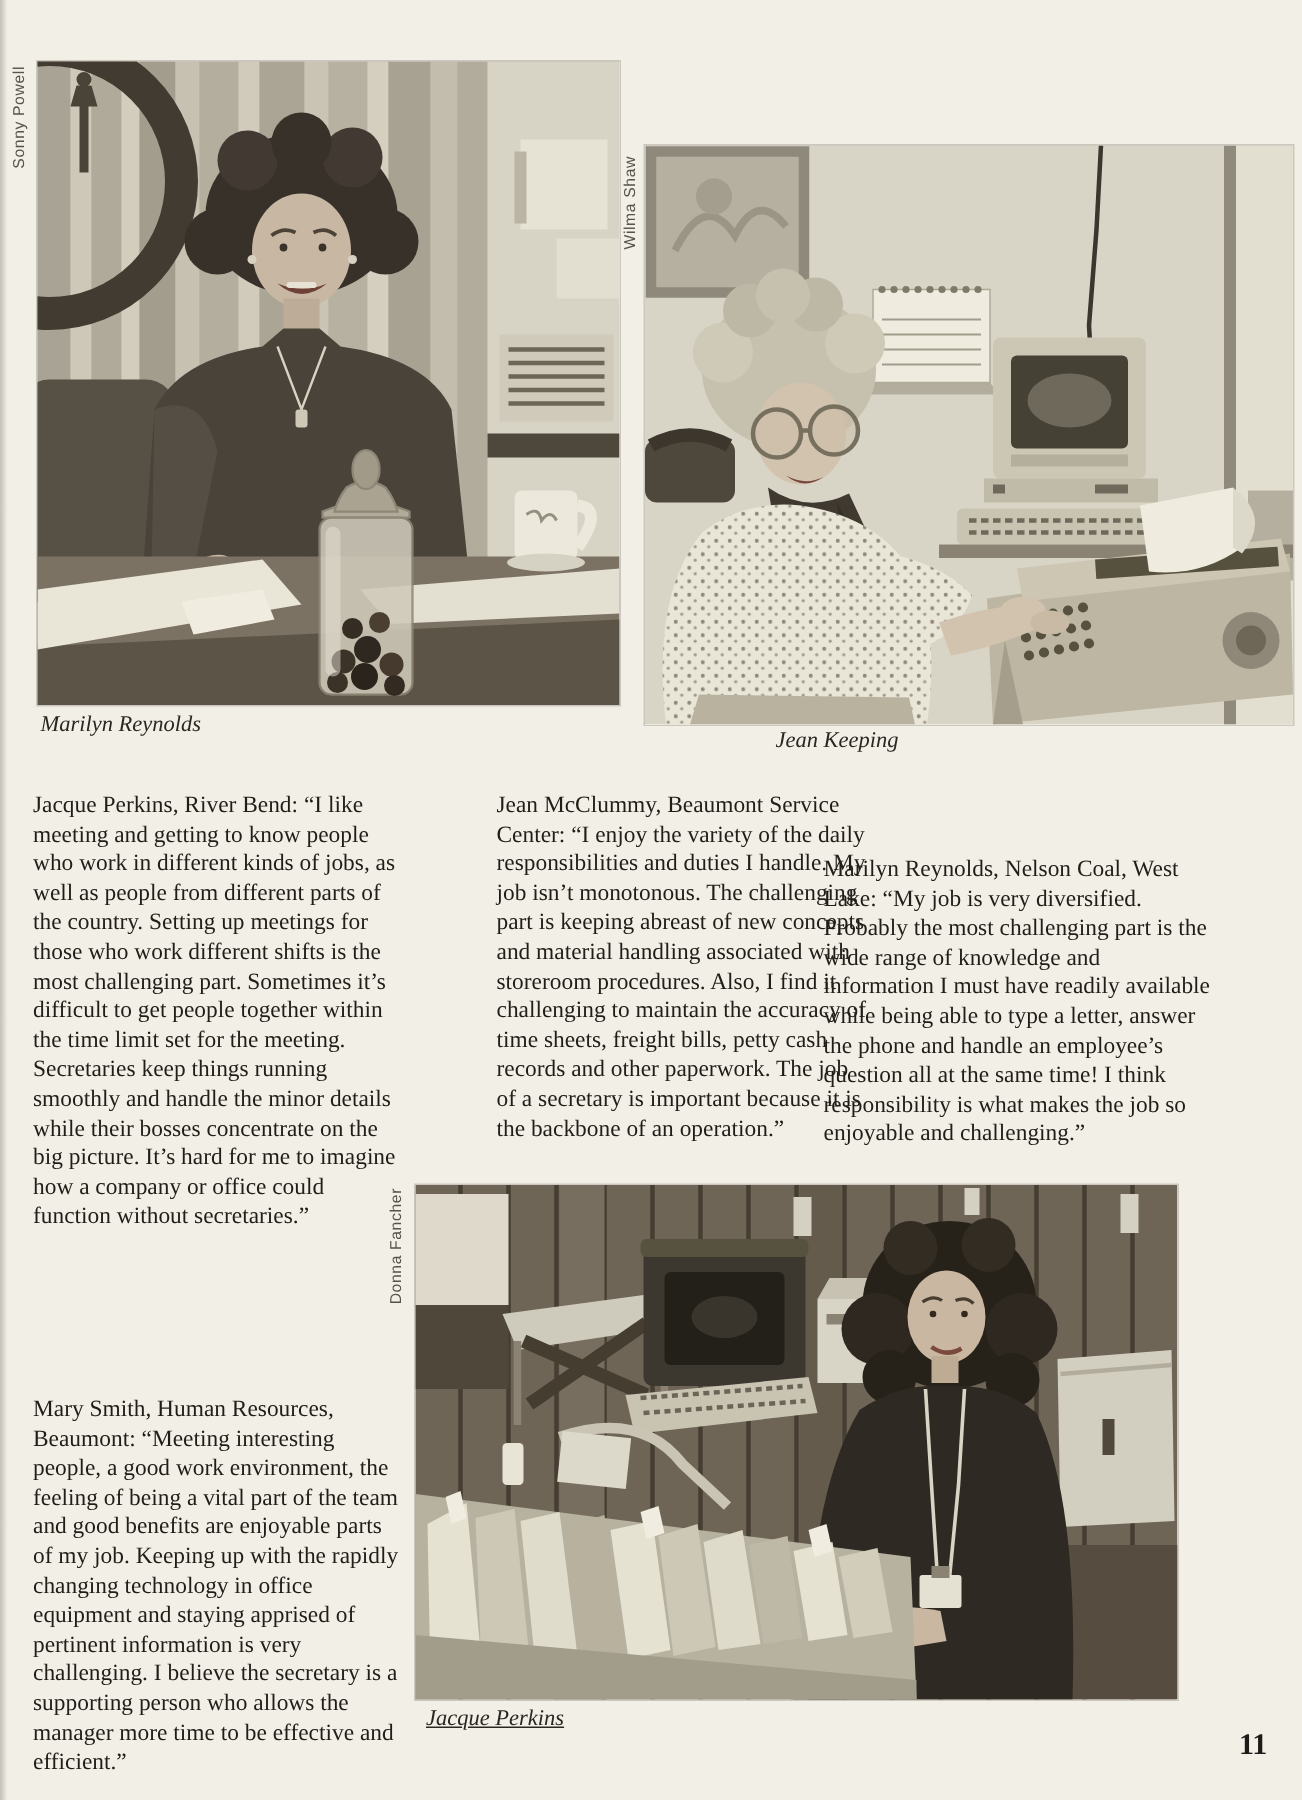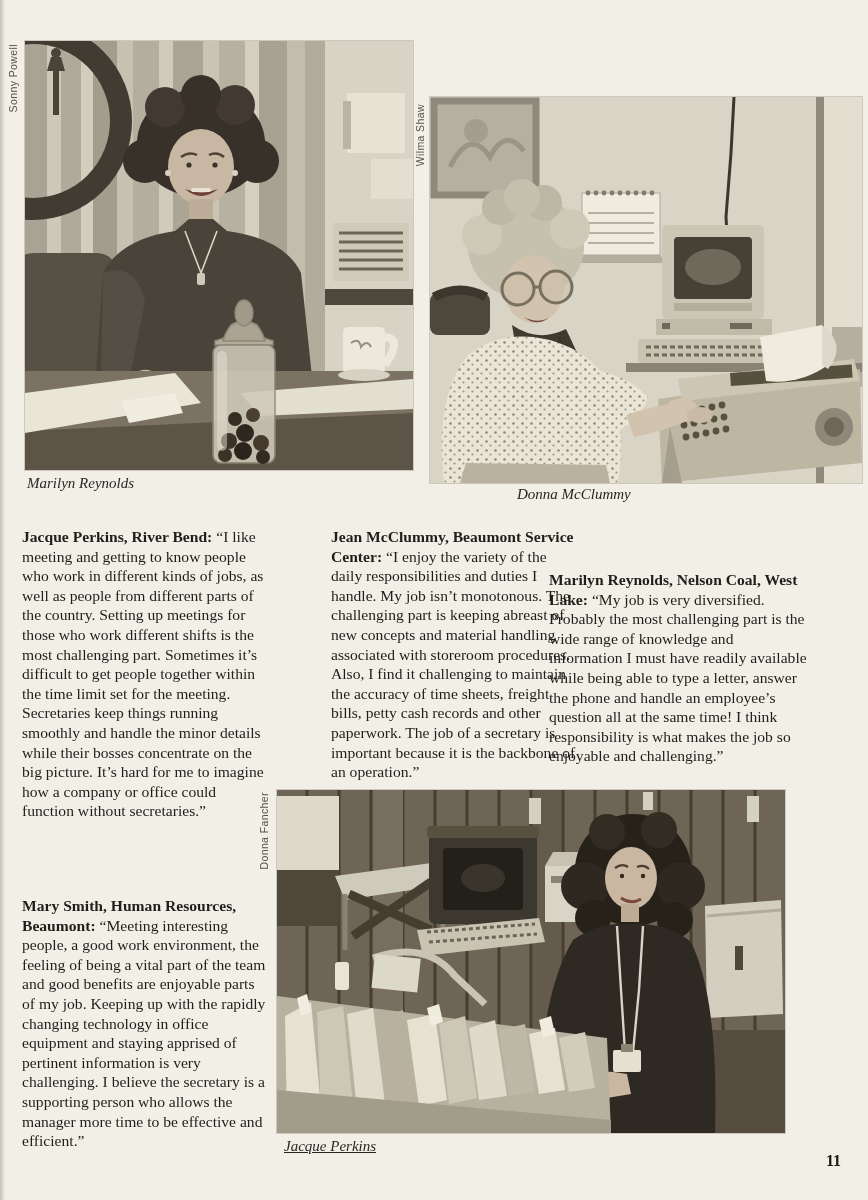--- a/index.html
+++ b/index.html
@@ -28,24 +28,24 @@
   }
   .caption{
     position:absolute;
     font-style:italic;font-size:15px;color:#2a2722;
   }
   .quote{
     position:absolute;
     font-size:15.6px;line-height:19.6px;
     text-align:left;
   }
-  .qname{font-weight:bold;}
+  .qname{font-weight:normal;}
   .page-num{
     position:absolute;left:826px;top:1152px;
-    font-weight:bold;font-size:16px;color:#1d1b17;
+    font-weight:bold;font-size:20px;color:#1d1b17;
   }
 </style>
 </head>
 <body>
 
 <div id="page">
 
   <div class="credit" style="left:7px;top:44px;">Sonny Powell</div>
 
   <div class="photo" style="left:25px;top:41px;width:388px;height:429px;">
@@ -295,38 +295,38 @@
         <path d="M150 270 Q196 276 218 300 Q208 330 178 336 Q152 318 146 292 Z" fill="url(#dots)"></path>
         <g>
           <path d="M196 318 Q224 308 252 306 L266 320 Q236 334 204 340 Z" fill="#d2c3ae"></path>
           <ellipse cx="252" cy="310" rx="15" ry="9" fill="#d2c3ae"></ellipse>
           <ellipse cx="270" cy="318" rx="13" ry="8" fill="#c9baA5"></ellipse>
         </g>
         <polygon points="30,386 180,386 176,368 36,366" fill="#b8b29f"></polygon>
       </g>
     </svg>
   </div>
-  <div class="caption" style="left:517px;top:486px;">Donna McClummy</div>
+  <div class="caption" style="left:517px;top:486px;">Jean Keeping</div>
 
   <div class="quote" style="left:22px;top:527px;width:243px;">
     <span class="qname">Jacque Perkins, River Bend:</span>
     <span class="qtext">“I like meeting and getting to know people who work in different kinds of jobs, as well as people from different parts of the country. Setting up meetings for those who work different shifts is the most challenging part. Sometimes it’s difficult to get people together within the time limit set for the meeting. Secretaries keep things running smoothly and handle the minor details while their bosses concentrate on the big picture. It’s hard for me to imagine how a company or office could function without secretaries.”</span>
   </div>
 
   <div class="quote" style="left:292px;top:527px;width:247px;margin-left:39px;">
     <span class="qname">Jean McClummy, Beaumont Service Center:</span>
     <span class="qtext">“I enjoy the variety of the daily responsibilities and duties I handle. My job isn’t monotonous. The challenging part is keeping abreast of new concepts and material handling associated with storeroom procedures. Also, I find it challenging to maintain the accuracy of time sheets, freight bills, petty cash records and other paperwork. The job of a secretary is important because it is the backbone of an operation.”</span>
   </div>
 
   <div class="quote" style="left:549px;top:527px;width:258px;margin-top:43px;">
     <span class="qname">Marilyn Reynolds, Nelson Coal, West Lake:</span>
     <span class="qtext">“My job is very diversified. Probably the most challenging part is the wide range of knowledge and information I must have readily available while being able to type a letter, answer the phone and handle an employee’s question all at the same time! I think responsibility is what makes the job so enjoyable and challenging.”</span>
   </div>
 
-  <div class="quote" style="left:22px;top:896px;width:247px;">
+  <div class="quote" style="left:22px;top:930px;width:247px;">
     <span class="qname">Mary Smith, Human Resources, Beaumont:</span>
     <span class="qtext">“Meeting interesting people, a good work environment, the feeling of being a vital part of the team and good benefits are enjoyable parts of my job. Keeping up with the rapidly changing technology in office equipment and staying apprised of pertinent information is very challenging. I believe the secretary is a supporting person who allows the manager more time to be effective and efficient.”</span>
   </div>
 
   <div class="credit" style="left:258px;top:792px;">Donna Fancher</div>
 
   <div class="photo" style="left:277px;top:790px;width:508px;height:343px;">
     <svg width="508" height="343" viewBox="0 0 508 343">
 
       <g>

